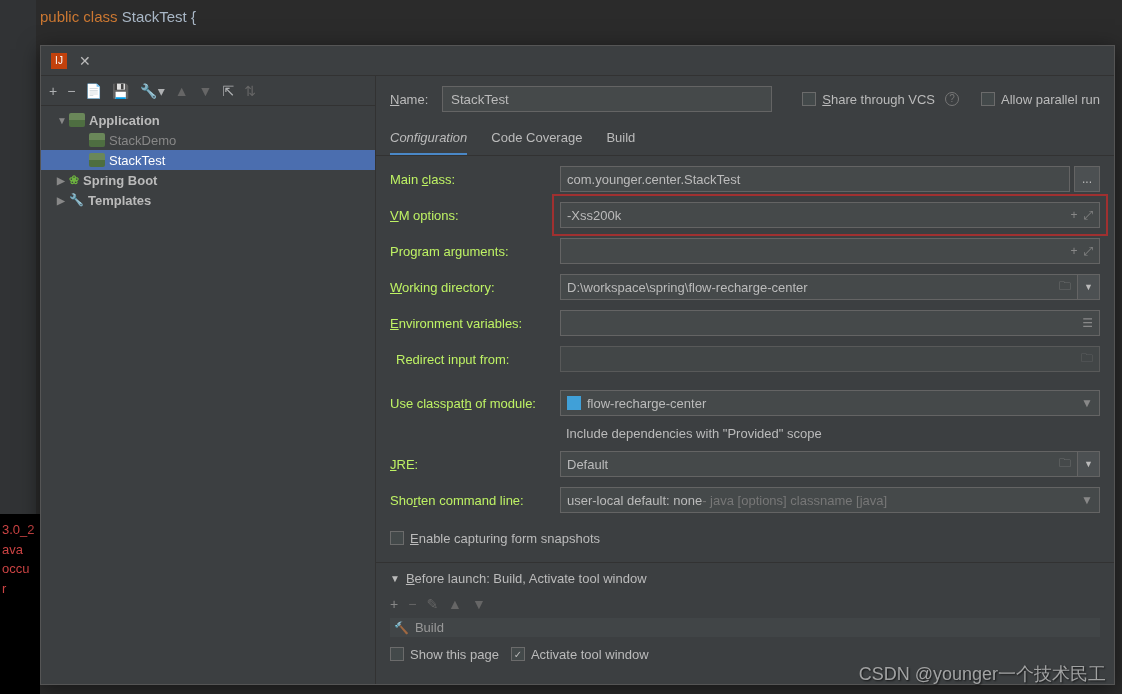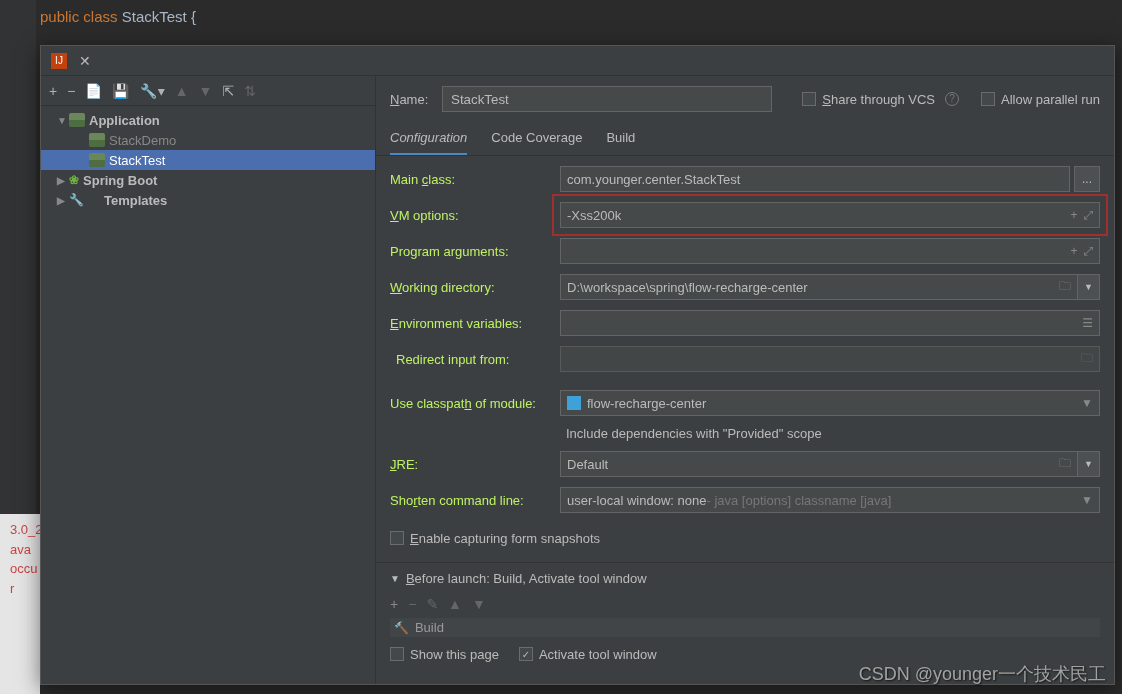--- a/index.html
+++ b/index.html
@@ -46,25 +46,25 @@
 .row .field .right-icons { margin-left: auto; display: flex; gap: 6px; color: #888; font-size: 12px; }
 .row .browse-btn { width: 26px; height: 26px; background: #4c5052; border: 1px solid #646464; margin-left: 4px; display: flex; align-items: center; justify-content: center; color: #bbb; cursor: pointer; font-size: 12px; }
 .row .dropdown-btn { width: 22px; height: 26px; background: #4c5052; border: 1px solid #646464; border-left: none; display: flex; align-items: center; justify-content: center; color: #bbb; cursor: pointer; font-size: 9px; }
 .chkrow { display: flex; align-items: center; padding-left: 170px; gap: 6px; }
 .mod-icon { width: 14px; height: 14px; background: #40a0d8; margin-right: 6px; }
 .section-hdr { display: flex; align-items: center; padding: 8px 14px; gap: 6px; border-top: 1px solid #323232; margin-top: 6px; }
 .section-hdr .arrow { font-size: 10px; }
 .before-toolbar { display: flex; gap: 10px; padding: 2px 14px; color: #888; font-size: 14px; }
 .build-row { margin: 4px 14px; padding: 2px 4px; background: #414547; display: flex; align-items: center; gap: 6px; color: #999; }
 .build-row .hammer { color: #6a8759; font-size: 12px; }
-.bottom-chks { display: flex; gap: 20px; padding: 6px 14px; }
+.bottom-chks { display: flex; gap: 12px; padding: 6px 14px; }
 .underline { text-decoration: underline; }
 .watermark { position: absolute; bottom: 8px; right: 16px; color: #ccc; font-size: 18px; opacity: 0.7; text-shadow: 1px 1px 2px #000; }
 .left-gutter { position: absolute; left: 0; top: 0; width: 36px; height: 100%; background: #313335; }
-.side-console { position: absolute; left: 0; bottom: 0; width: 40px; height: 180px; background: #e5e5e5; font-family: Consolas, monospace; font-size: 13px; color: #cc4444; padding: 6px 10px; line-height: 1.5; overflow: hidden; }
+.side-console { position: absolute; left: 0; bottom: 0; width: 40px; height: 180px; background: #000000; font-family: Consolas, monospace; font-size: 13px; color: #cc4444; padding: 6px 2px; line-height: 1.5; overflow: hidden; }
 .side-console div { white-space: nowrap; }
 </style>
 </head>
 <body>
 
 <div class="left-gutter"></div>
 
 <div class="code-bg">
   <span class="kw">public class </span><span class="cls">StackTest {</span>
 </div>
@@ -109,21 +109,21 @@
           <span>StackTest</span>
         </div>
         <div class="tree-item bold">
           <span class="arrow">▶</span>
           <span class="spring-icon">❀</span>
           <span style="margin-left:4px">Spring Boot</span>
         </div>
         <div class="tree-item bold">
           <span class="arrow">▶</span>
           <span class="tmpl-icon">🔧</span>
-          <span style="margin-left:20px">Templates</span>
+          <span style="margin-left:4px">Templates</span>
         </div>
       </div>
     </div>
 
     <div class="main">
       <div class="name-row">
         <label><span class="underline">N</span>ame:</label>
         <input type="text" value="StackTest" style="">
         <span class="sp"></span>
         <span class="chk">
@@ -221,21 +221,21 @@
             <span>Default </span>
             <span class="right-icons">
                 <span>🗀</span>
               </span>
           </div>
           <div class="dropdown-btn">▼</div>
         </div>
         <div class="row">
           <label>Sho<span class="underline">r</span>ten command line:</label>
           <div class="field">
-            <span>user-local window: none </span>
+            <span>user-local default: none </span>
               <span class="ghost">- java [options] classname [java]</span>
             <span class="right-icons">
                 <span>▼</span>
               </span>
           </div>
         </div>
         <div class="chk" style="margin-top:8px">
           <span class="box"></span>
           <span><span class="underline">E</span>nable capturing form snapshots</span>
         </div>

